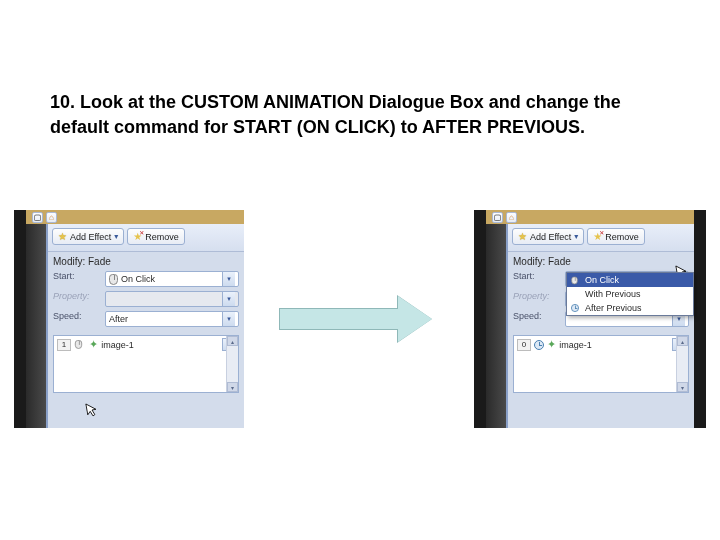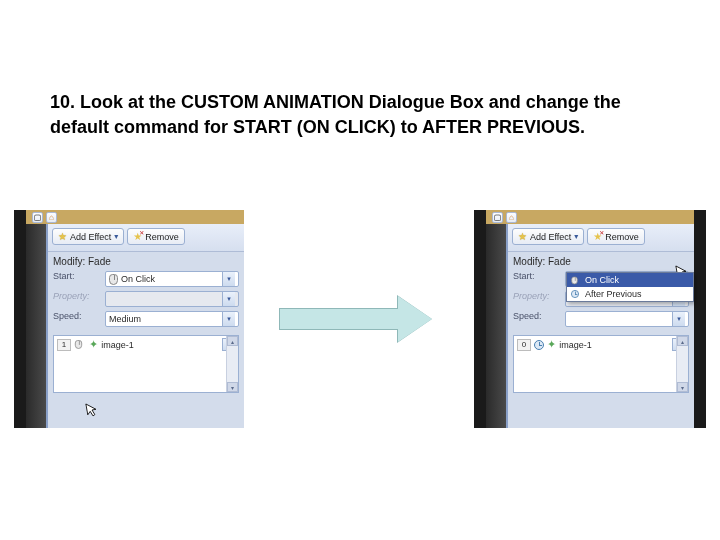--- a/index.html
+++ b/index.html
@@ -318,21 +318,21 @@
       <div class="form-row disabled">
         <span class="lbl">Property:</span>
         <div class="select disabled">
           <span></span>
           <span class="dd">▾</span>
         </div>
       </div>
       <div class="form-row">
         <span class="lbl">Speed:</span>
         <div class="select">
-          <span>Medium</span>
+          <span>After</span>
           <span class="dd">▾</span>
         </div>
       </div>
       <div class="list-area">
         <div class="list-row">
           <span class="seq">1</span>
           <span class="mouse-icon" style="transform:scale(0.8)"></span>
           <span class="anim-icon">✦</span>
           <span>image-1</span>
           <span class="list-dd">▾</span>
@@ -384,20 +384,23 @@
           <span class="dd">▾</span>
         </div>
       </div>
 
       <div class="dd-open">
         <div class="opt sel">
           <span class="oi mouse-icon" style="transform:scale(0.7)"></span>
           <span>On Click</span>
         </div>
         <div class="opt">
+          <span>With Previous</span>
+        </div>
+        <div class="opt">
           <span class="oi clock-icon" style="transform:scale(0.8)"></span>
           <span>After Previous</span>
         </div>
       </div>
 
       <div class="form-row disabled">
         <span class="lbl">Property:</span>
         <div class="select disabled">
           <span class="dd">▾</span>
         </div>

